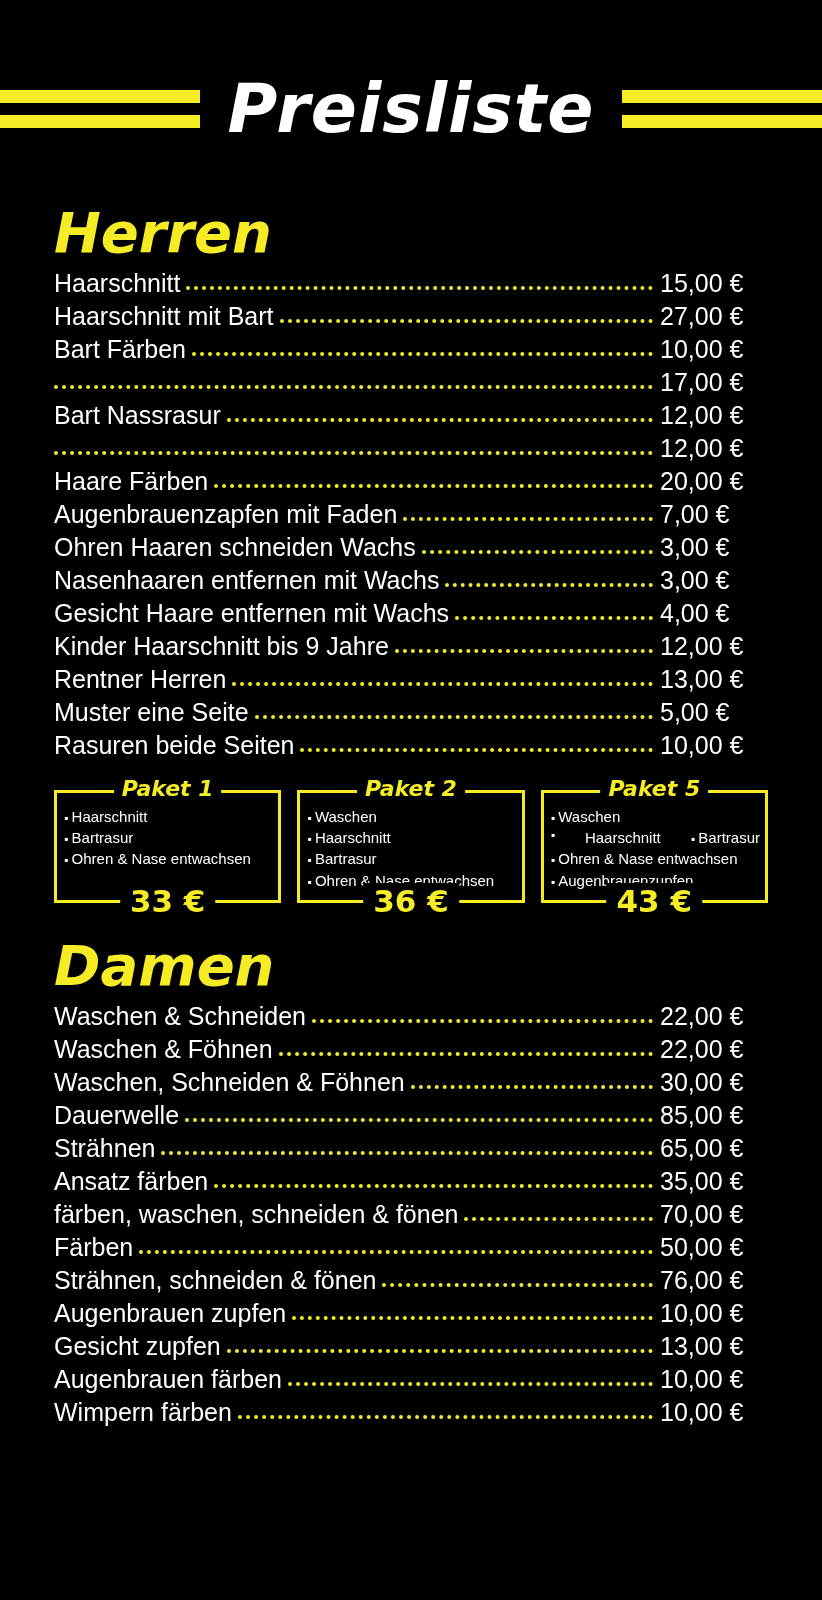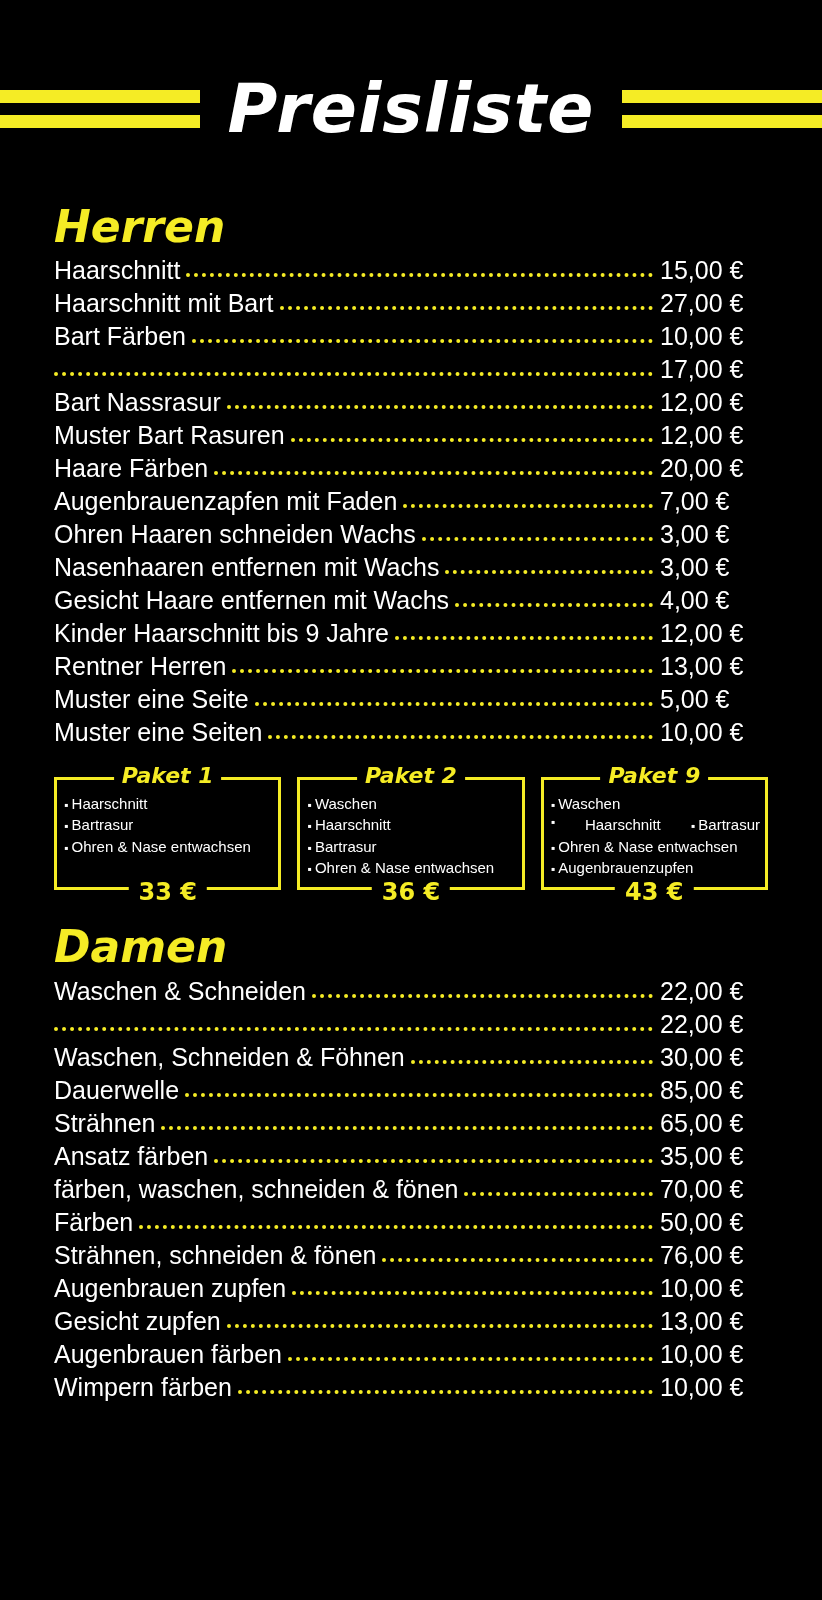--- a/index.html
+++ b/index.html
@@ -56,21 +56,21 @@
     white-space: nowrap;
   }
 
   
   .content {
     padding: 0 54px 0 54px;
     box-sizing: border-box;
   }
   .section-title {
     font-family: "DejaVu Sans", sans-serif;
-    font-size: 44px;
+    font-size: 56px;
     font-weight: bold;
     font-style: italic;
     color: #f5ec25;
     margin: 20px 0 4px 0;
     line-height: 1.05;
   }
   .section-title.damen {
     margin-top: 18px;
   }
 
@@ -151,21 +151,21 @@
     z-index: 3;
   }
   .pkg-price {
     position: absolute;
     bottom: 0;
     left: 50%;
     transform: translateX(-50%);
     background: #000000;
     padding: 0 10px;
     color: #f5ec25;
-    font-size: 24px;
+    font-size: 31px;
     font-weight: bold;
     font-family: "DejaVu Sans", sans-serif;
     white-space: nowrap;
     z-index: 3;
     margin-top: 16px;
   }
   .pkg-items {
     position: relative;
     z-index: 2;
     margin: 26px 0 0 2px;
@@ -232,21 +232,20 @@
     <div class="price-row">
       <span class="dots"></span>
       <span class="price-value">17,00 €</span>
     </div>
     <div class="price-row">
       <span class="price-name">Bart Nassrasur</span>
       <span class="dots"></span>
       <span class="price-value">12,00 €</span>
     </div>
     <div class="price-row">
-      <span class="price-name">Muster Bart Rasuren</span>
       <span class="dots"></span>
       <span class="price-value">12,00 €</span>
     </div>
     <div class="price-row">
       <span class="price-name">Haare Färben</span>
       <span class="dots"></span>
       <span class="price-value">20,00 €</span>
     </div>
     <div class="price-row">
       <span class="price-name">Augenbrauenzapfen mit Faden</span>
@@ -277,21 +276,21 @@
       <span class="price-name">Rentner Herren</span>
       <span class="dots"></span>
       <span class="price-value">13,00 €</span>
     </div>
     <div class="price-row">
       <span class="price-name">Muster eine Seite</span>
       <span class="dots"></span>
       <span class="price-value">5,00 €</span>
     </div>
     <div class="price-row">
-      <span class="price-name">Muster eine Seiten</span>
+      <span class="price-name">Rasuren beide Seiten</span>
       <span class="dots"></span>
       <span class="price-value">10,00 €</span>
     </div>
   </div>
 
   <div class="packages">
 
     <div class="package">
       <div class="pkg-frame"></div>
       <div class="pkg-title">Paket 1</div>
@@ -310,21 +309,21 @@
         <li>Waschen</li>
         <li>Haarschnitt</li>
         <li>Bartrasur</li>
         <li>Ohren &amp; Nase entwachsen</li>
       </ul>
       <div class="pkg-price">36 €</div>
     </div>
 
     <div class="package">
       <div class="pkg-frame"></div>
-      <div class="pkg-title">Paket 9</div>
+      <div class="pkg-title">Paket 5</div>
       <ul class="pkg-items">
         <li>Waschen</li>
         <li class="two-col">
           <span>Haarschnitt</span>
           <span class="col2">Bartrasur</span>
         </li>
         <li>Ohren &amp; Nase entwachsen</li>
         <li>Augenbrauenzupfen</li>
       </ul>
       <div class="pkg-price">43 €</div>
@@ -332,20 +331,21 @@
   </div>
 
   <div class="section-title damen">Damen</div>
   <div class="price-list">
     <div class="price-row">
       <span class="price-name">Waschen &amp; Schneiden</span>
       <span class="dots"></span>
       <span class="price-value">22,00 €</span>
     </div>
     <div class="price-row">
+      <span class="price-name">Waschen &amp; Föhnen</span>
       <span class="dots"></span>
       <span class="price-value">22,00 €</span>
     </div>
     <div class="price-row">
       <span class="price-name">Waschen, Schneiden &amp; Föhnen</span>
       <span class="dots"></span>
       <span class="price-value">30,00 €</span>
     </div>
     <div class="price-row">
       <span class="price-name">Dauerwelle</span>

